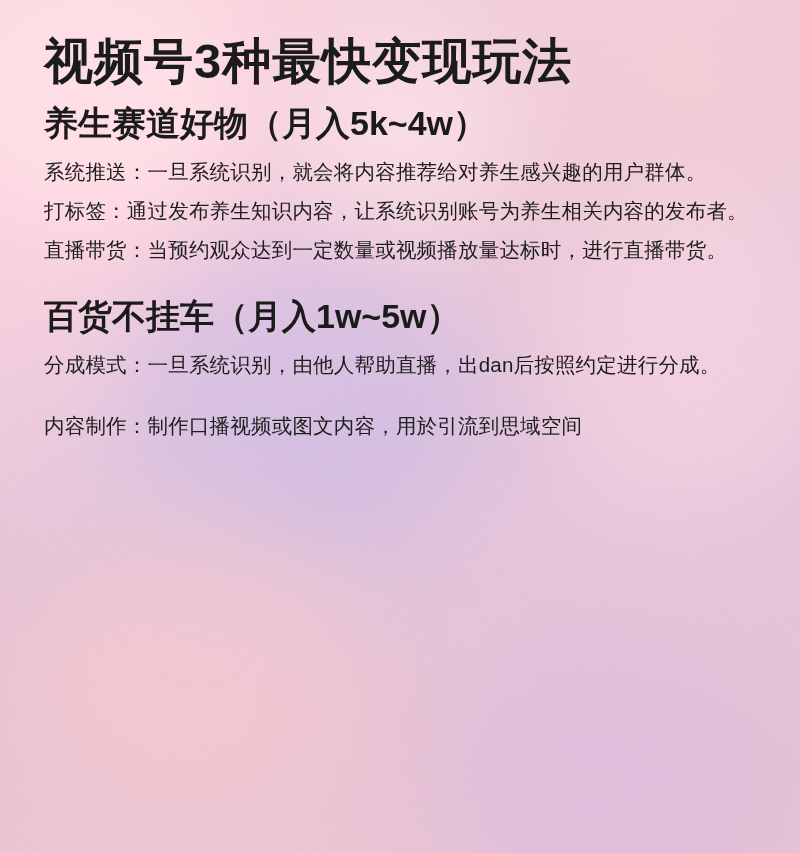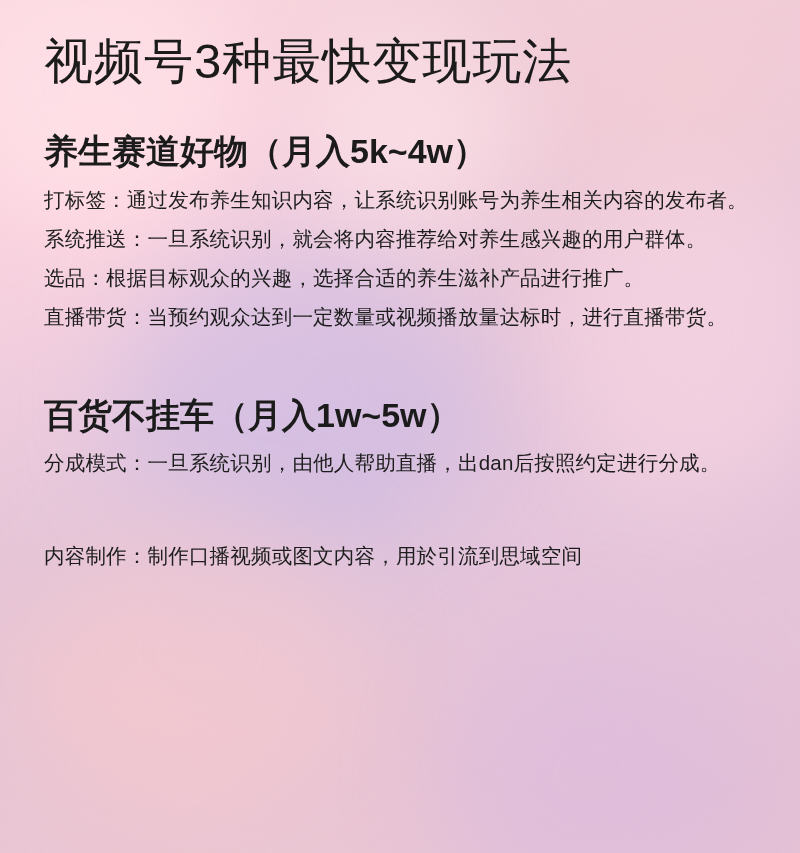--- a/index.html
+++ b/index.html
@@ -42,40 +42,40 @@
 
   .content {
     position: relative;
     z-index: 2;
     padding: 34px 44px 0 44px;
     box-sizing: border-box;
   }
 
   .main-title {
     font-size: 49px;
-    font-weight: normal;
+    font-weight: bold;
     color: #1b1b1b;
     letter-spacing: 1px;
     line-height: 1.12;
-    margin: 0 0 40px 0;
+    margin: 0 0 12px 0;
     white-space: nowrap;
   }
 
   .section {
     margin-bottom: 8px;
   }
   .section-title {
     font-size: 34px;
     font-weight: bold;
     color: #1b1b1b;
     line-height: 1.35;
     margin: 0 0 8px 0;
   }
   .section.gap-top {
-    margin-top: 59px;
+    margin-top: 28px;
   }
   .para {
     font-size: 20.5px;
     color: #1d1d1d;
     line-height: 1.62;
     margin: 0 0 6px 0;
     letter-spacing: 0.2px;
   }
   .last-clip {
     overflow: hidden;
@@ -92,23 +92,22 @@
   <div class="blob b4"></div>
   <div class="blob b5"></div>
   <div class="blob b6"></div>
 
   <div class="content">
 
     <h1 class="main-title">视频号3种最快变现玩法</h1>
 
     <div class="section">
       <h2 class="section-title">养生赛道好物（月入5k~4w）</h2>
+      <p class="para">系统推送：一旦系统识别，就会将内容推荐给对养生感兴趣的用户群体。</p>
       <p class="para">打标签：通过发布养生知识内容，让系统识别账号为养生相关内容的发布者。</p>
-      <p class="para">系统推送：一旦系统识别，就会将内容推荐给对养生感兴趣的用户群体。</p>
-      <p class="para">选品：根据目标观众的兴趣，选择合适的养生滋补产品进行推广。</p>
       <p class="para">直播带货：当预约观众达到一定数量或视频播放量达标时，进行直播带货。</p>
     </div>
 
     <div class="section gap-top">
       <h2 class="section-title">百货不挂车（月入1w~5w）</h2>
       <p class="para">分成模式：一旦系统识别，由他人帮助直播，出dan后按照约定进行分成。</p>
     </div>
 
     <div class="section gap-top">
       <p class="para last-clip">内容制作：制作口播视频或图文内容，用於引流到思域空间</p>

